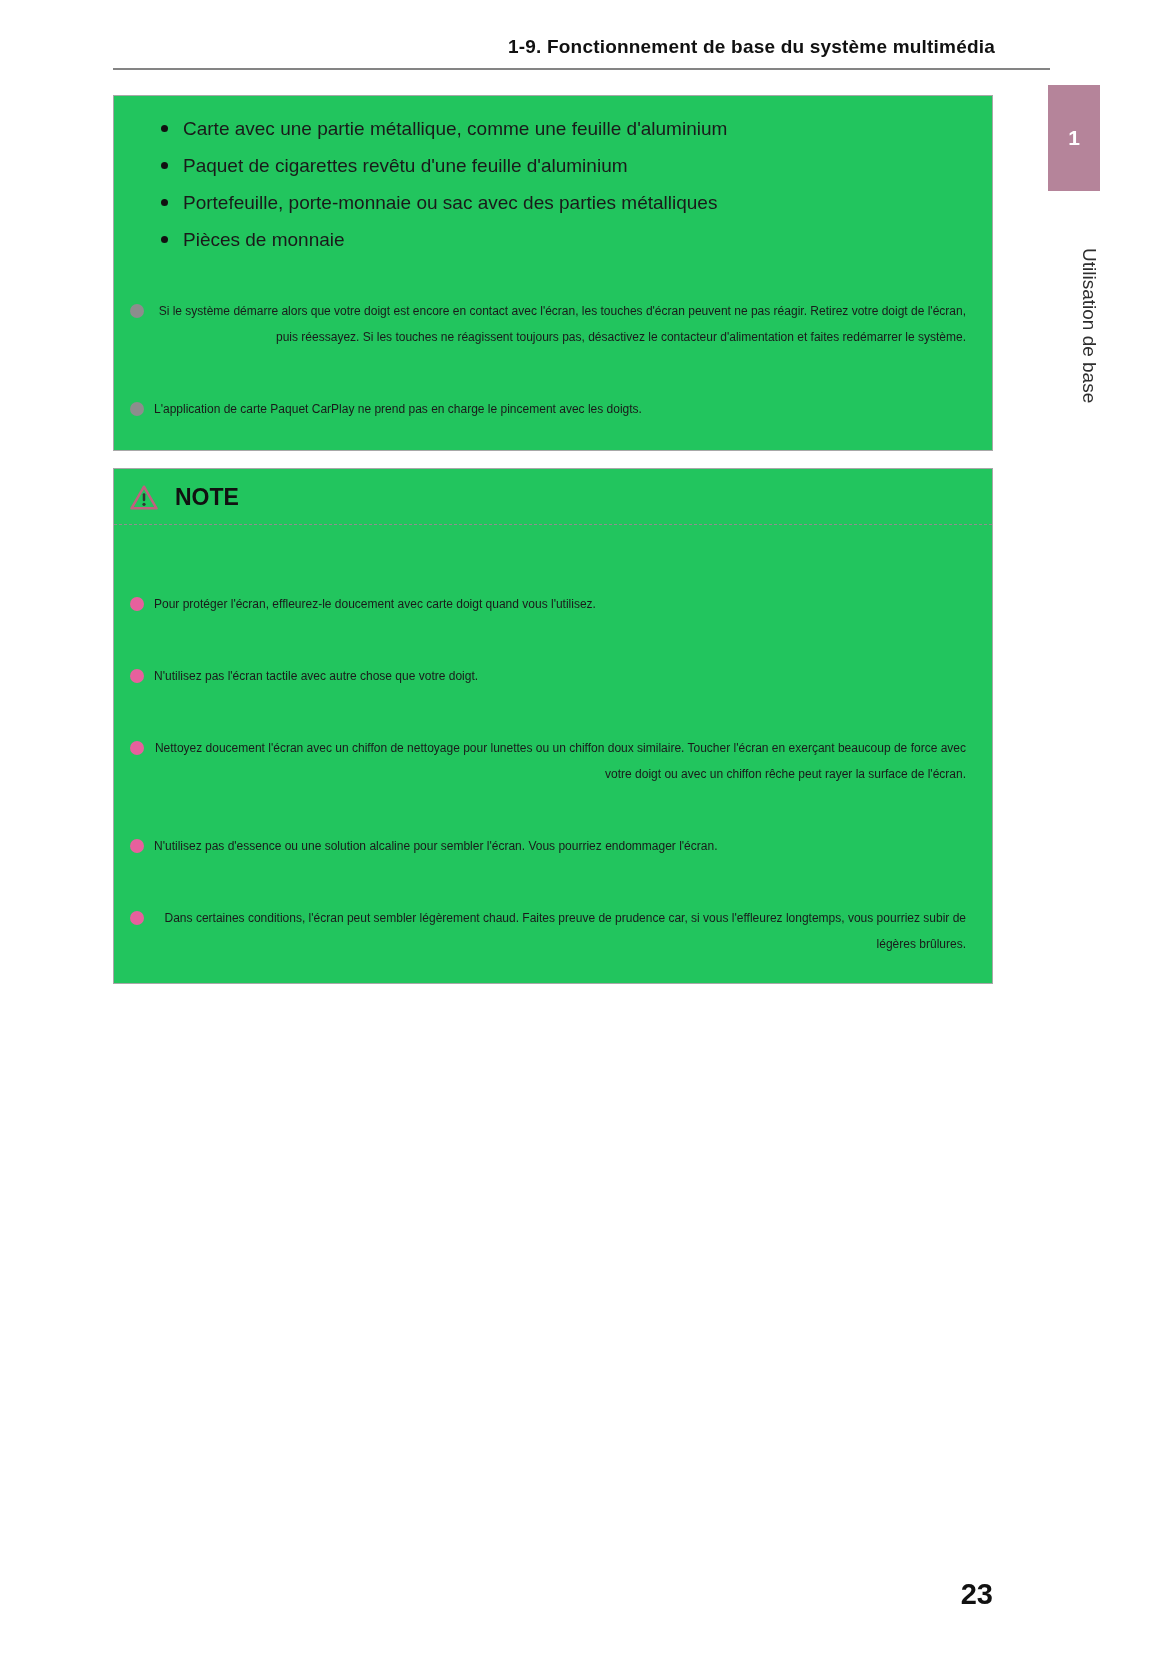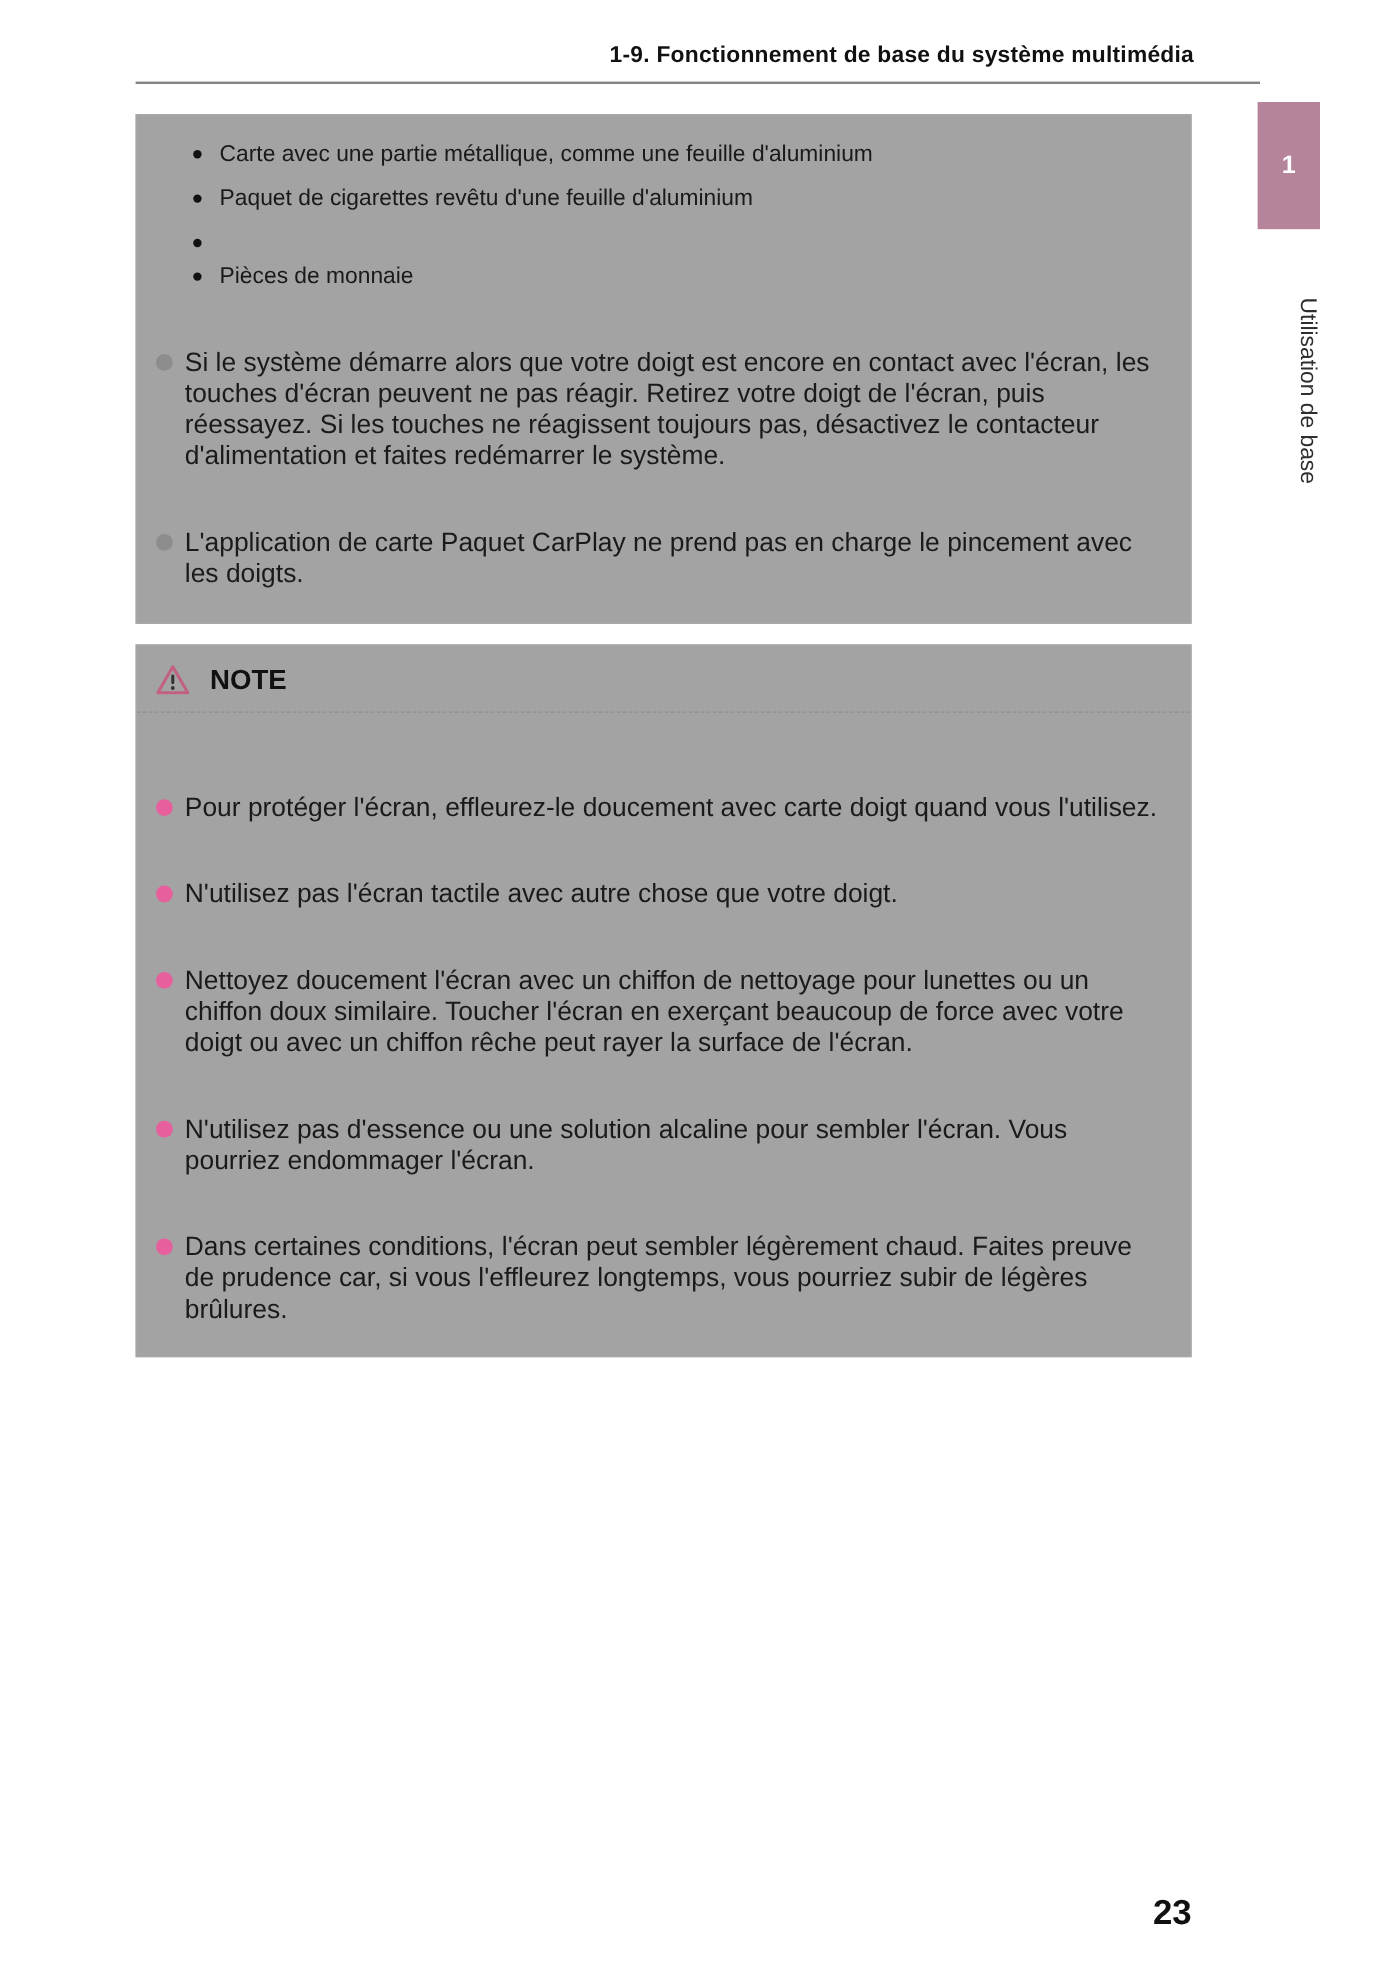--- a/index.html
+++ b/index.html
@@ -32,32 +32,32 @@
   }
   .chapter-label {
     position:absolute; left:1048px; top:196px; width:52px; height:260px;
     display:flex; justify-content:center;
     writing-mode:vertical-rl; text-orientation:mixed;
     font-size:19px; color:#2e2e2e;
   }
 
   
   .content { position:absolute; left:113px; top:95px; width:880px; }
-  .box { border:1px solid #a8a8a8; background:#a3a3a3; }
+  .box { border:1px solid #a8a8a8; background:#22c55e;text-align:right; }
   .info-box { padding:20px 26px 18px 16px; margin-bottom:17px; }
 
   .dot-list { list-style:none; margin:0 0 8px 0; }
   .dot-list li { display:flex; margin-bottom:12px; line-height:25px; font-size:19px; }
   .dot-bullet {
     flex:0 0 auto; width:7px; height:7px; border-radius:50%;
     background:#111; margin:9px 15px 0 31px;
   }
 
   .circle-list { list-style:none; }
-  .circle-list li { display:flex; margin-bottom:10px; line-height:26px; font-size:22px;margin-top:46px; }
+  .circle-list li { display:flex; margin-bottom:10px; line-height:26px; font-size:12px;margin-top:46px; }
   .circle-bullet {
     flex:0 0 auto; width:14px; height:14px; border-radius:50%;
     margin:6px 10px 0 0;
   }
   .gray .circle-bullet { background:#8d8d8d; }
   .pink .circle-bullet { background:#e7609d; }
 
   
   .note-box { padding:0; }
   .note-header {
@@ -94,20 +94,21 @@
         <li>
           <span class="dot-bullet"></span>
           <span>Carte avec une partie métallique, comme une feuille d'aluminium</span>
         </li>
         <li>
           <span class="dot-bullet"></span>
           <span>Paquet de cigarettes revêtu d'une feuille d'aluminium</span>
         </li>
         <li>
           <span class="dot-bullet"></span>
+          <span>Portefeuille, porte-monnaie ou sac avec des parties métalliques</span>
         </li>
         <li>
           <span class="dot-bullet"></span>
           <span>Pièces de monnaie</span>
         </li>
       </ul>
       <ul class="circle-list gray">
         <li>
           <span class="circle-bullet"></span>
           <span>Si le système démarre alors que votre doigt est encore en contact avec l'écran, les touches d'écran peuvent ne pas réagir. Retirez votre doigt de l'écran, puis réessayez. Si les touches ne réagissent toujours pas, désactivez le contacteur d'alimentation et faites redémarrer le système.</span>

